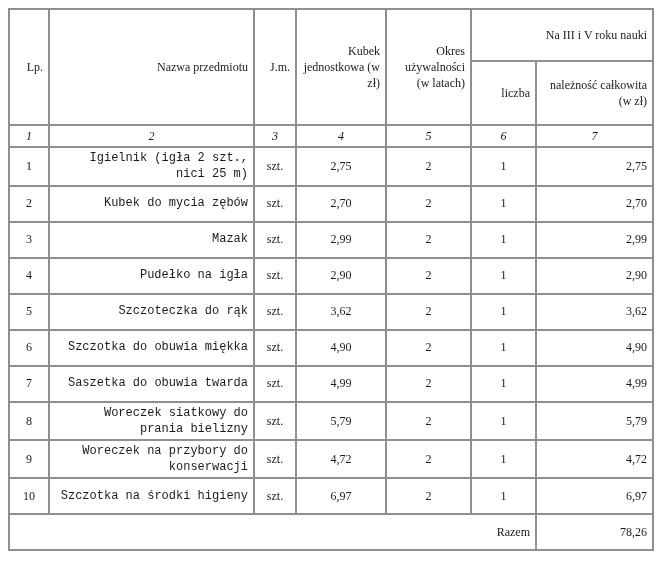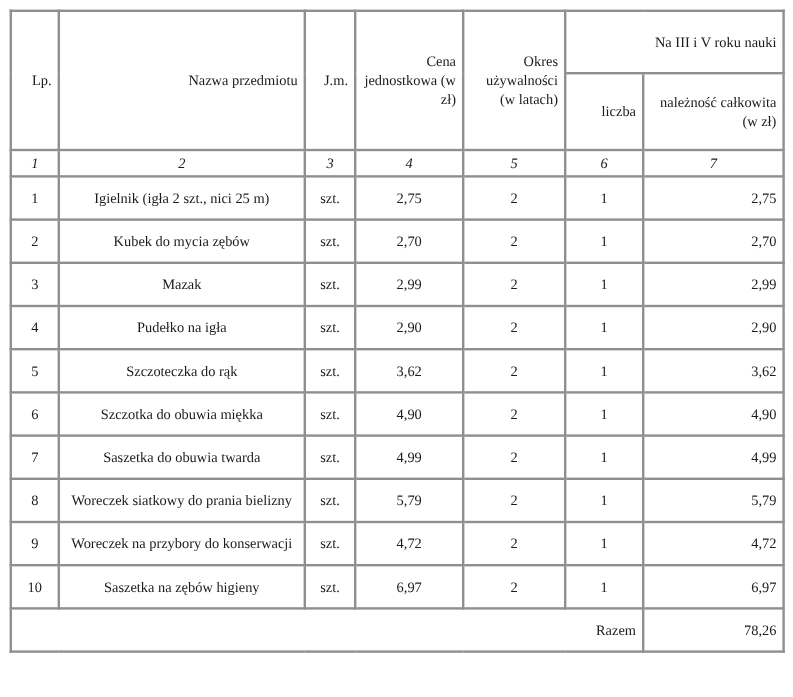--- a/index.html
+++ b/index.html
@@ -36,21 +36,21 @@
     font-size:10px;
     text-align:center;
     border-top:3px solid #a2a2a2;
     border-bottom:3px solid #a2a2a2;
     padding:1px 4px;
   }
   .data-row{height:36px;}
   .footer-row{height:36px;border-radius:13px;}
   .footer-row td{border-bottom:3px solid #454545;}
   .c{text-align:center;}
-  .l{text-align:center;padding-left:9px;}
+  .l{text-align:right;padding-left:9px;font-family:Liberation Mono, monospace;}
   .r{text-align:right;padding-right:7px;}
   .bold{font-weight:bold;}
   .razem-cell{font-weight:bold;text-align:right;padding-right:10px;}
 </style>
 </head>
 <body>
 
 <div class="page">
   <table class="doc">
     <colgroup>
@@ -61,21 +61,21 @@
         <col style="width:85px">
         <col style="width:65px">
       <col style="width:117px">
     </colgroup>
 
     <tbody>
         <tr class="hdr-row1">
       <th rowspan="2">Lp.</th>
       <th rowspan="2">Nazwa przedmiotu</th>
       <th rowspan="2">J.m.</th>
-      <th rowspan="2">Cena jednostkowa (w zł)</th>
+      <th rowspan="2">Kubek jednostkowa (w zł)</th>
       <th rowspan="2">Okres używalności (w latach)</th>
       <th colspan="2">Na III i V roku nauki</th>
     </tr>
     <tr class="hdr-row2">
       <th>liczba</th>
       <th>należność całkowita (w zł)</th>
     </tr>
 
     <tr class="colnum-row">
       <td>1</td>
@@ -163,21 +163,21 @@
       <td class="c">9</td>
       <td class="l">Woreczek na przybory do konserwacji</td>
       <td class="c">szt.</td>
       <td class="c">4,72</td>
       <td class="c">2</td>
       <td class="c">1</td>
       <td class="r">4,72</td>
     </tr>
     <tr class="data-row">
       <td class="c">10</td>
-      <td class="l">Saszetka na zębów higieny</td>
+      <td class="l">Szczotka na środki higieny</td>
       <td class="c">szt.</td>
       <td class="c">6,97</td>
       <td class="c">2</td>
       <td class="c">1</td>
       <td class="r">6,97</td>
     </tr>
 
     <tr class="footer-row">
       <td colspan="6" class="razem-cell">Razem</td>
       <td class="r bold">78,26</td>

